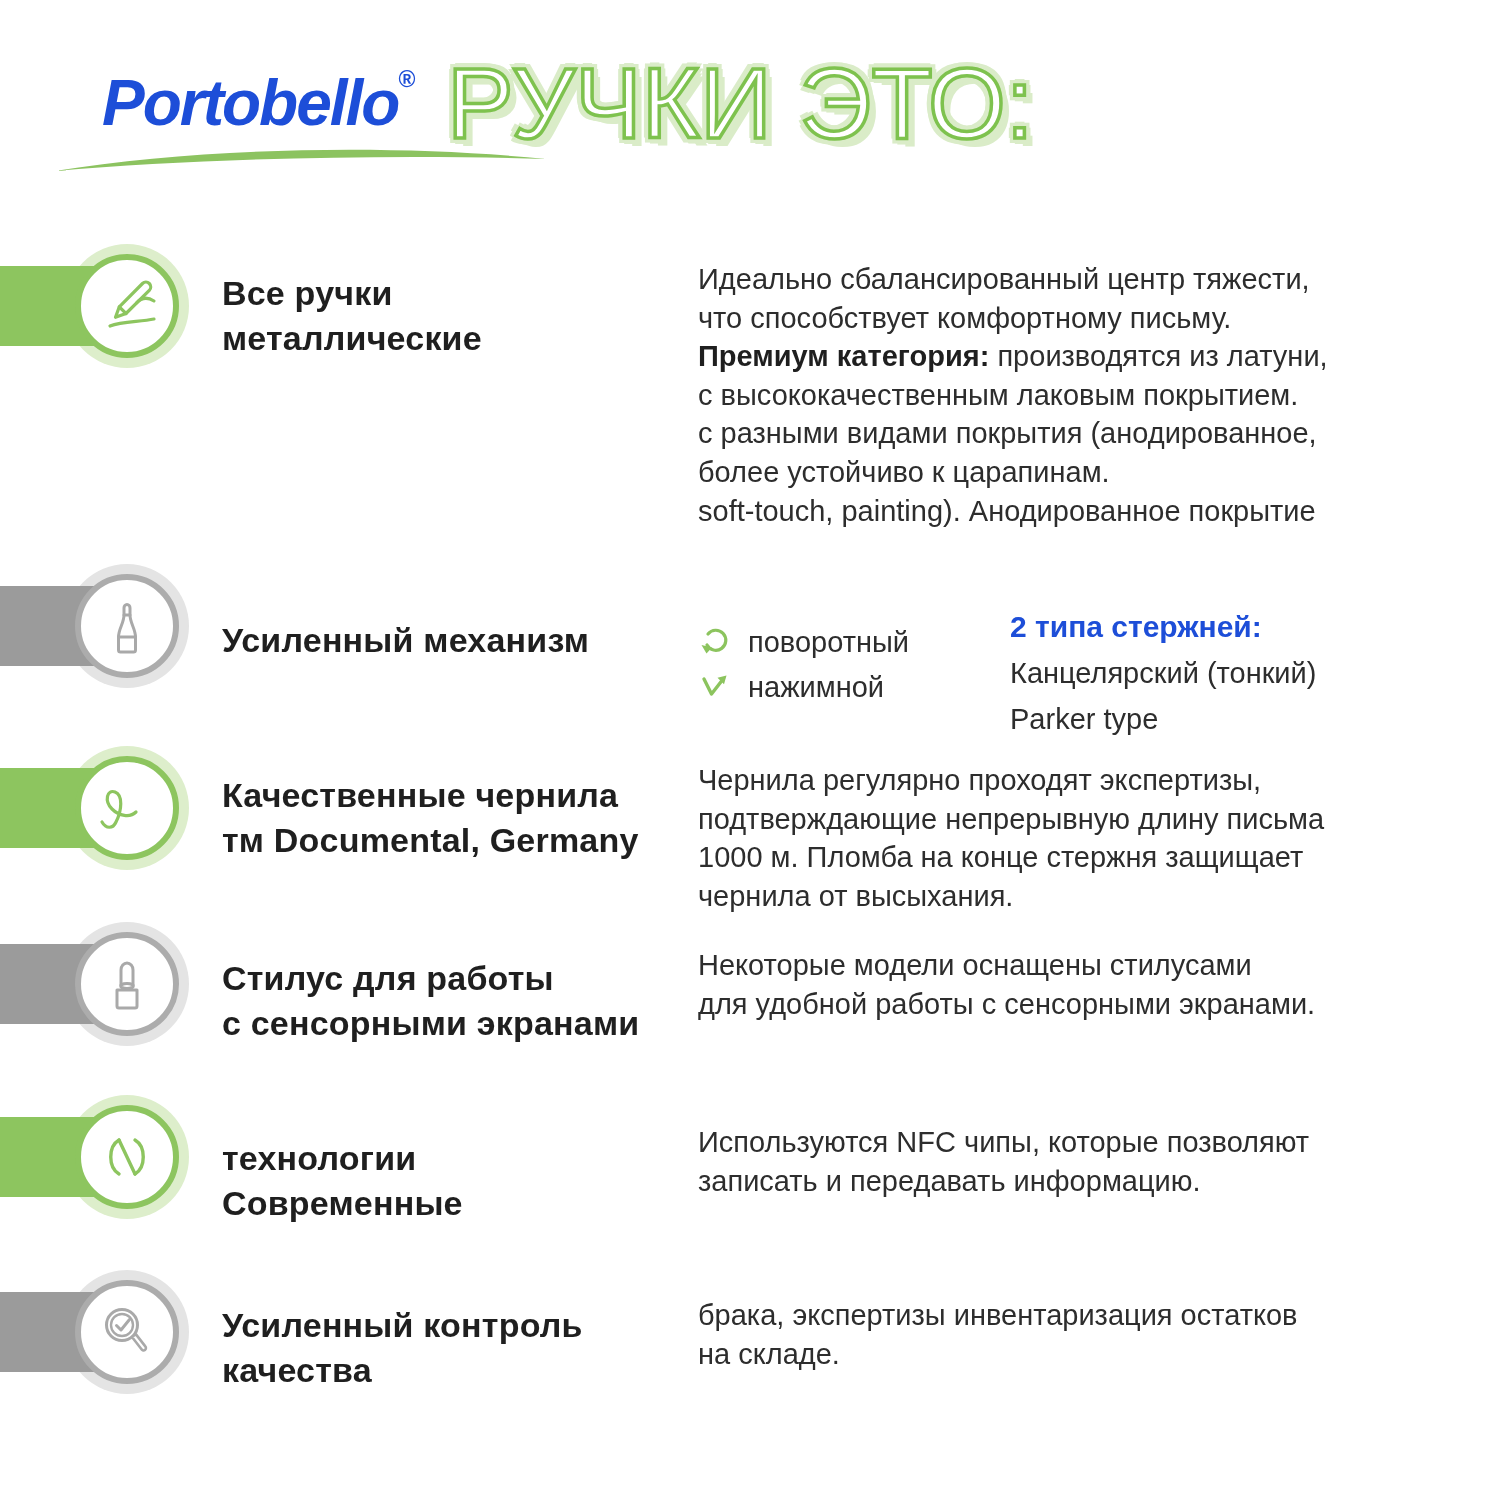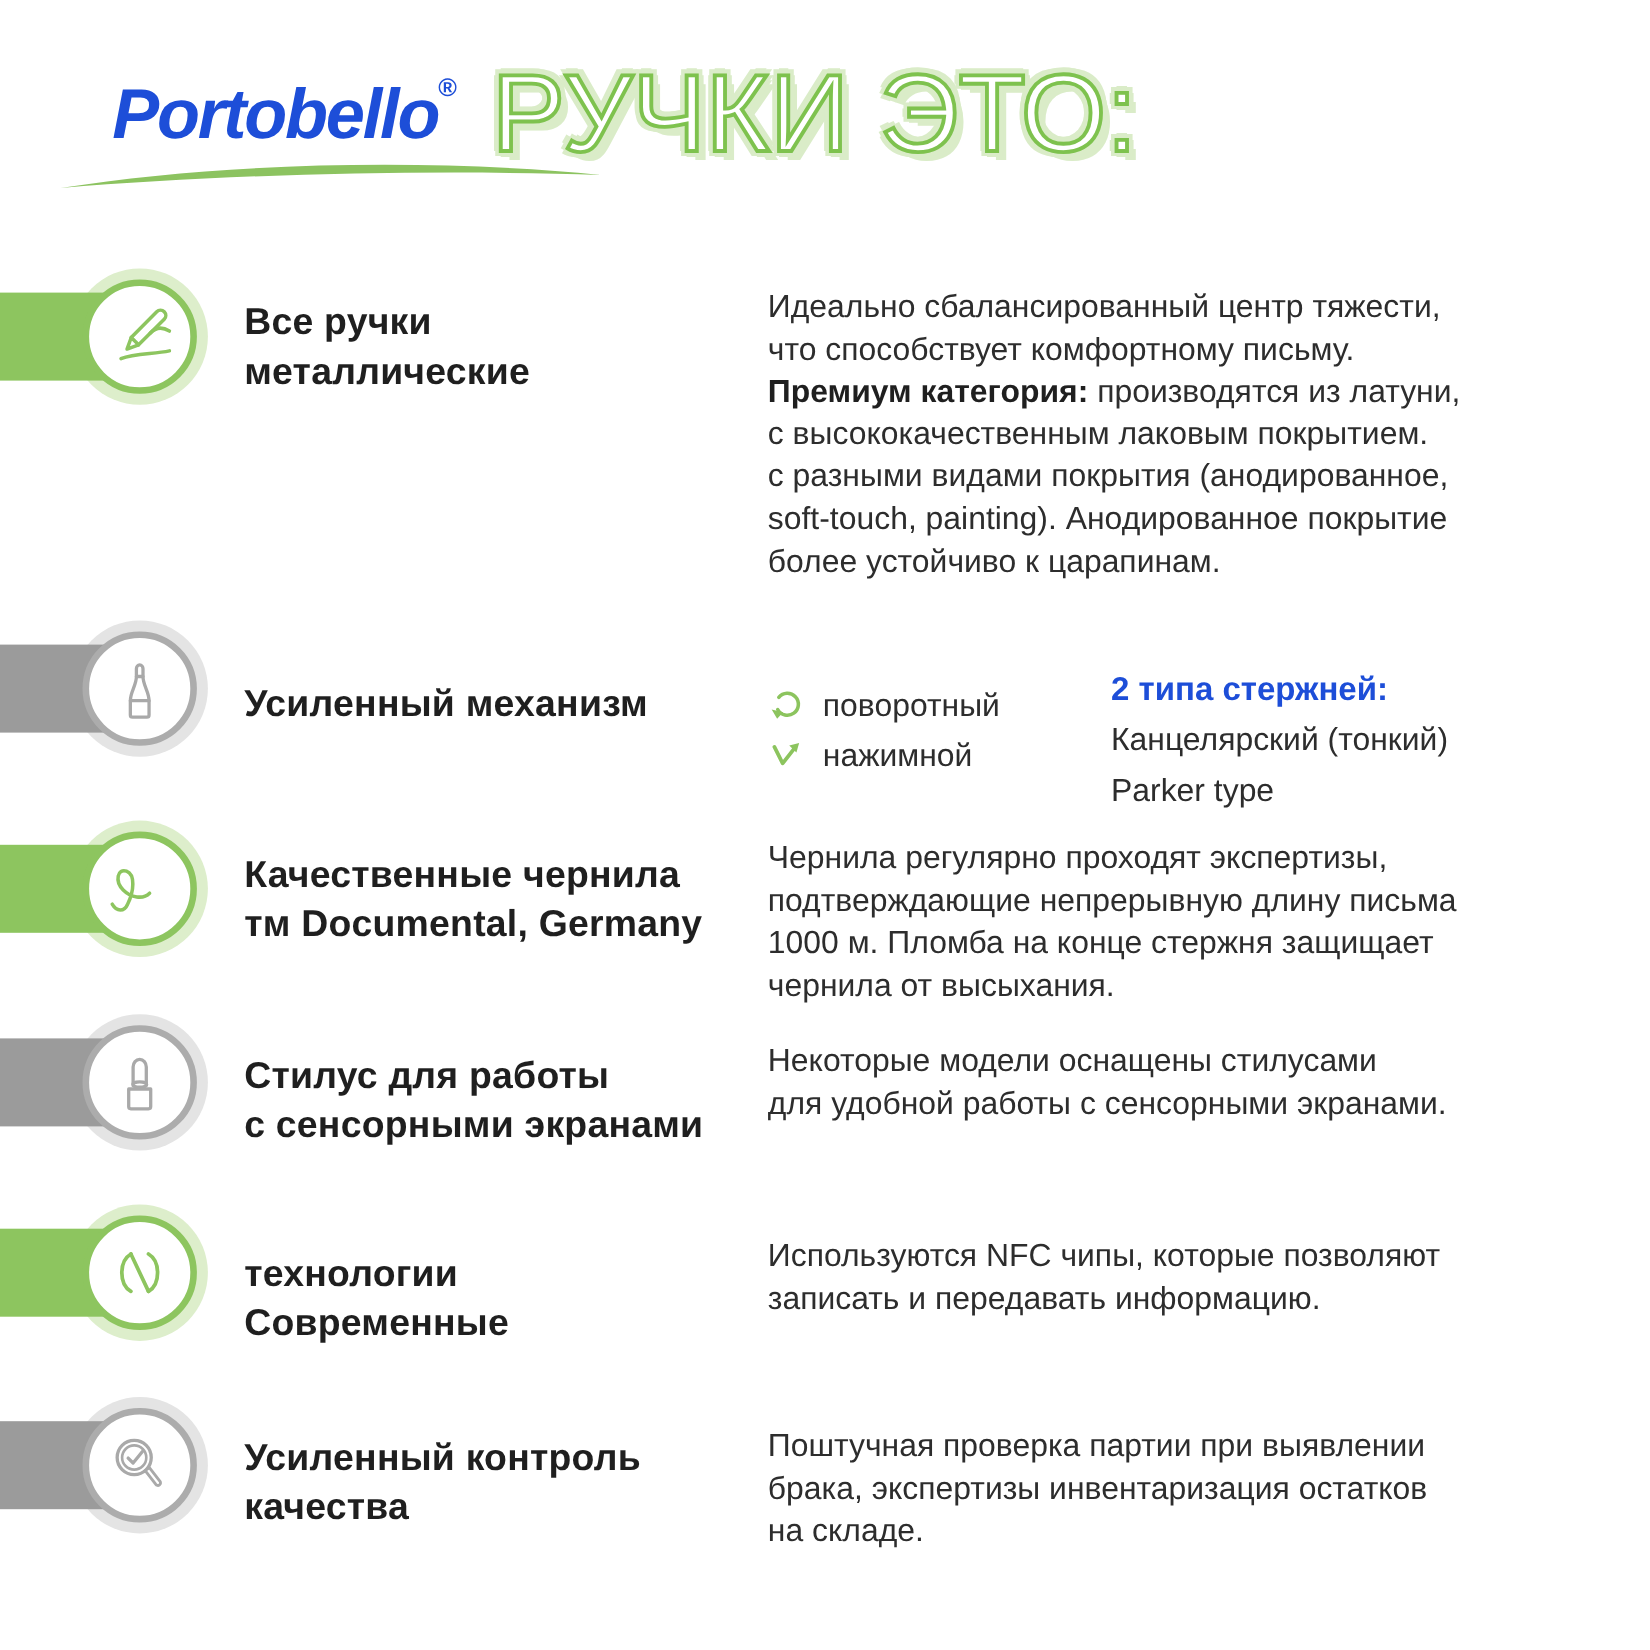--- a/index.html
+++ b/index.html
@@ -65,22 +65,22 @@
     <h2 class="title" style="top:255px">
       <div>Все ручки</div>
       <div>металлические</div>
     </h2>
     <div class="desc" style="top:260px">
       <div><span>Идеально сбалансированный центр тяжести,</span></div>
       <div><span>что способствует комфортному письму.</span></div>
       <div><b>Премиум категория:</b><span> производятся из латуни,</span></div>
       <div><span>с высококачественным лаковым покрытием.</span></div>
       <div><span>с разными видами покрытия (анодированное,</span></div>
+      <div><span>более устойчиво к царапинам.</span></div>
       <div><span>soft-touch, painting). Анодированное покрытие</span></div>
-      <div><span>более устойчиво к царапинам.</span></div>
     </div>
   </div>
 
   <div class="row">
     <div class="halo gray" style="top:564px"></div>
     <div class="bar gray" style="top:586px"></div>
     <div class="disc gray" style="top:574px">
       <svg width="60" height="60" viewBox="0 0 60 60" fill="none" stroke="#a9a9a9" stroke-width="3" stroke-linecap="round" stroke-linejoin="round">
         <path d="M27,12 a3,3.5 0 0 1 6,0 l0,7 l-6,0 Z"></path>
         <path d="M27,19 c0,8 -5.5,14 -5.5,22 l17,0 c0,-8 -5.5,-14 -5.5,-22"></path>
@@ -180,19 +180,18 @@
         <circle cx="25" cy="23" r="11" stroke-width="2.4"></circle>
         <path d="M19.5,23.5 l4.5,4.5 l8.5,-10.5" stroke-width="3"></path>
         <path d="M35,35 l3.8,-2.9 9.5,12.3 a2.4,2.4 0 1 1 -3.8,2.9 Z" stroke-width="2.6" fill="#ffffff"></path>
       </svg>
     </div>
     <h2 class="title" style="top:1287px">
       <div>Усиленный контроль</div>
       <div>качества</div>
     </h2>
     <div class="desc" style="top:1296px">
-      <div><span>Поштучная проверка партии при выявлении</span></div>
       <div><span>брака, экспертизы инвентаризация остатков</span></div>
       <div><span>на складе.</span></div>
     </div>
   </div>
 
 </div>
 
 </body></html>

